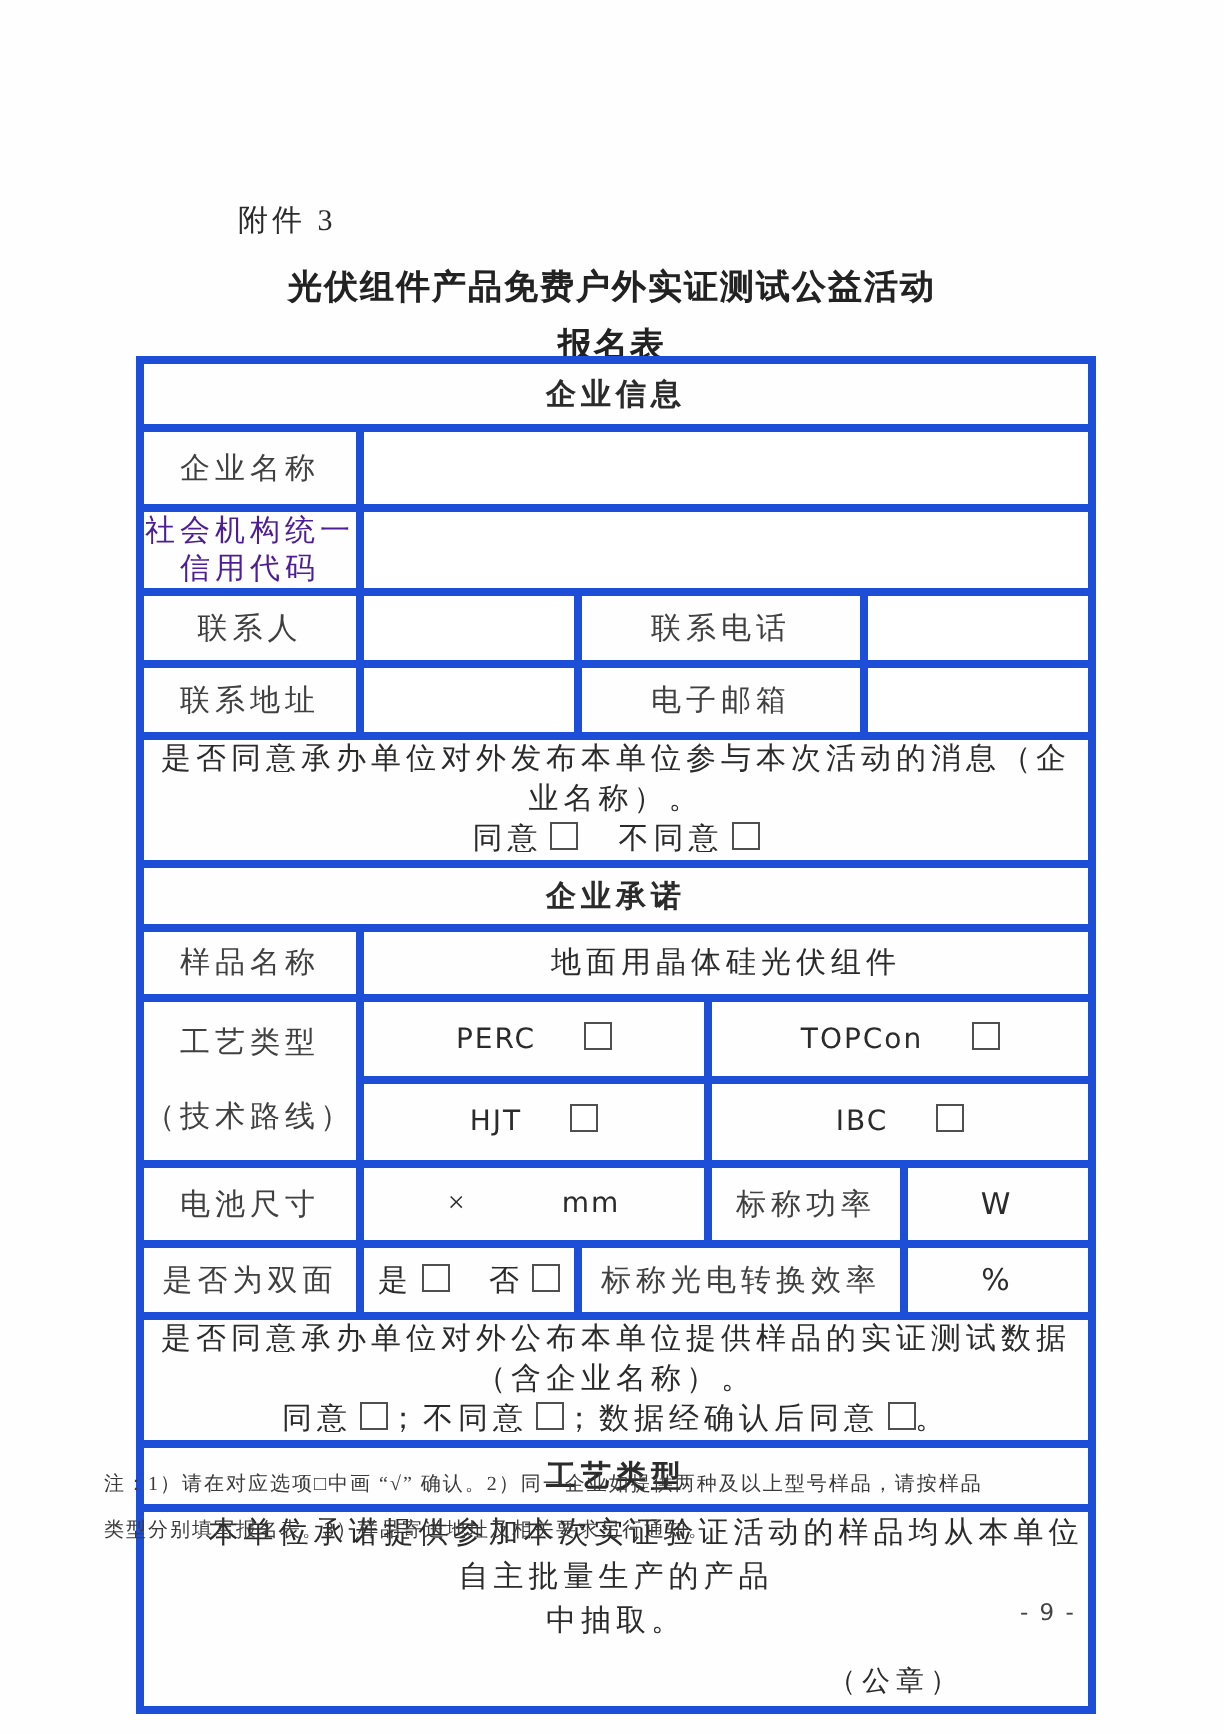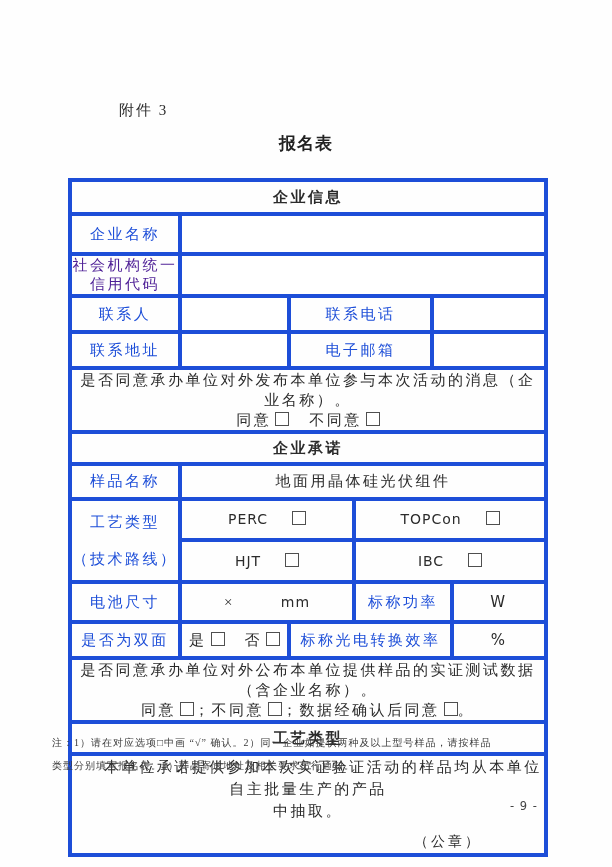--- a/index.html
+++ b/index.html
@@ -26,21 +26,21 @@
     border-collapse:collapse; table-layout:fixed;
     width:476px;
   }
   table.form td {
     border:4px solid #1d4ed8;
     font-size:15px; letter-spacing:2.5px;
     text-align:center; vertical-align:middle;
     padding:0; overflow:hidden;
   }
   td.section-header { font-weight:bold; font-size:16px; letter-spacing:5px; height:30px; }
-  td.label { color:#1d4ed8; }
+  td.label { color:#404040; }
   td.small-label { font-size:10.5px; letter-spacing:0; color:#4c1d95; }
   td.input-cell { background:#fff; }
   td.left-val { text-align:left; padding-left:14px; letter-spacing:3px; }
   td.consent {
     text-align:left; padding:5px 10px 6px 10px;
     font-size:13px; letter-spacing:1px; line-height:20px;
   }
   .latin {
     font-family:"DejaVu Sans","Liberation Sans",sans-serif;
     font-size:14px; letter-spacing:1px;
@@ -68,20 +68,21 @@
     font-size:11.5px; letter-spacing:1px; color:#444;
     font-family:"DejaVu Sans","Liberation Sans",sans-serif;
   }
 </style>
 </head>
 <body>
 
 <div class="attachment">附件 3</div>
 
 <div class="title-block">
+  <div>光伏组件产品免费户外实证测试公益活动</div>
   <div>报名表</div>
 </div>
 
 <table class="form">
   <colgroup>
     <col style="width:110px">
       <col style="width:109px">
       <col style="width:65px">
     <col style="width:78px">
       <col style="width:20px">

